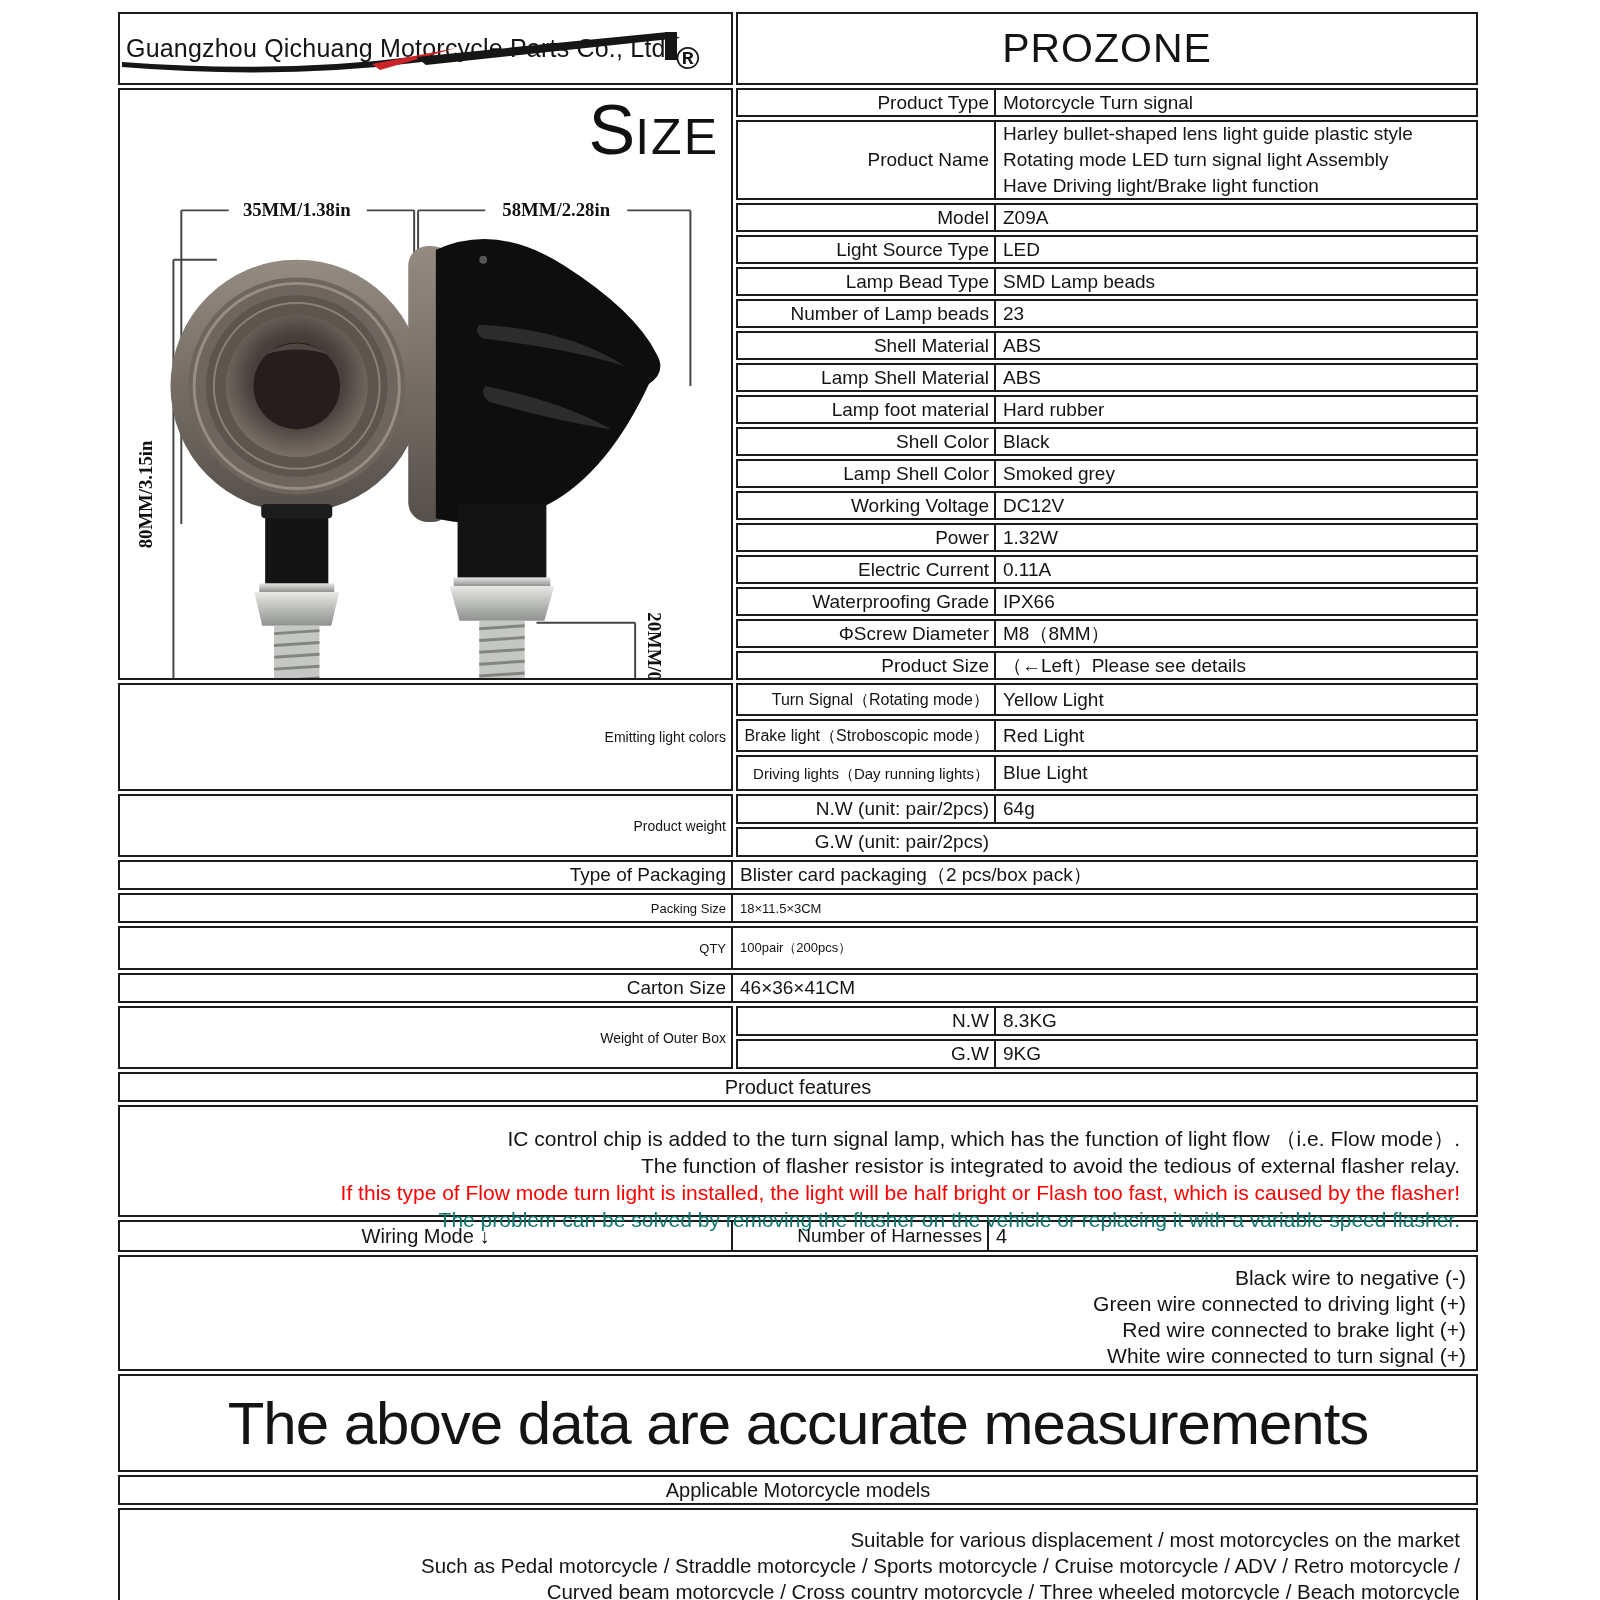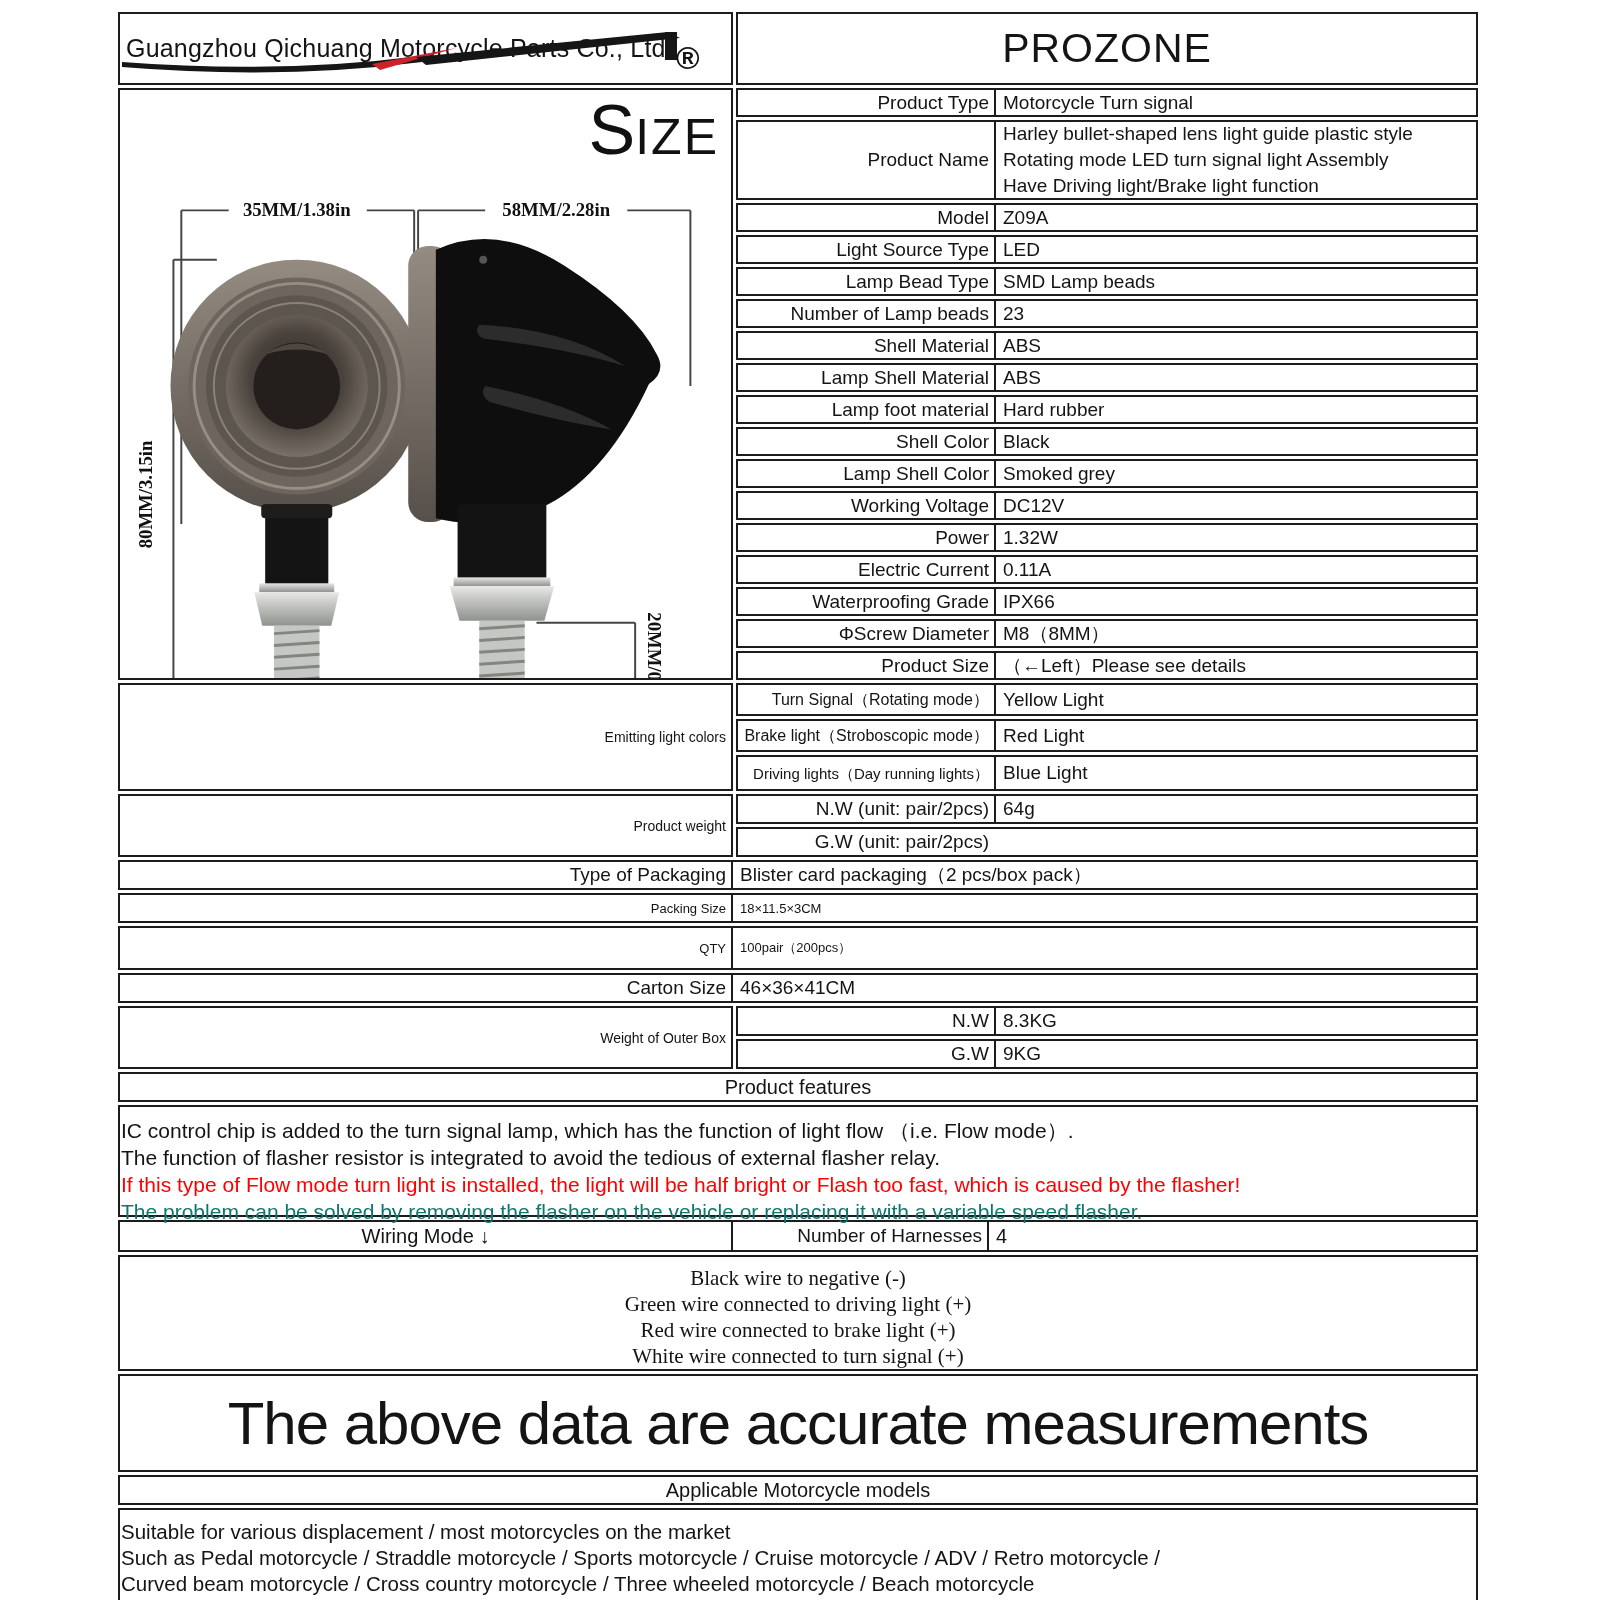--- a/index.html
+++ b/index.html
@@ -39,25 +39,25 @@
   .grp{display:flex;margin-bottom:3px;align-items:stretch;}
   .grpLab{width:615px;border:2px solid #1c1c1c;display:flex;align-items:center;justify-content:flex-end;
           text-align:right;padding-right:5px;font-size:14px;margin-right:3px;}
   .grpRows{flex:1;display:flex;flex-direction:column;}
   .grpRows .srow .lab{width:256px;}
   .sub{font-size:16px;line-height:15px;overflow:hidden;}
   .sub2{font-size:19px;}
 
   .full{justify-content:center;text-align:center;padding:0;}
   .hdrRow{height:30px;font-size:20px;}
-  .txtBlock{display:block;text-align:left;padding:6px 1px;}
+  .txtBlock{display:block;text-align:right;padding:6px 16px;margin-top:8px;}
   .txtBlock .ln{font-size:21px;line-height:27px;}
   .red{color:#ff0000;}
   .blue{color:#0f766e;}
-  .wiresBlock{display:block;text-align:center;padding:8px 4px;font-family:Liberation Serif, serif;}
+  .wiresBlock{display:block;text-align:right;padding:8px 10px;}
   .wiresBlock .ln{font-size:21px;line-height:26px;}
   .statement{height:98px;display:flex;align-items:center;justify-content:center;
              font-size:60px;letter-spacing:-1px;}
   .bottomBlock .ln{font-size:20.5px;line-height:26px;}
 
   
   .sizeTitle{position:absolute;top:10px;right:12px;z-index:2;color:#111;}
   .sizeTitle .big{font-size:70px;line-height:60px;}
   .sizeTitle .small{font-size:50px;letter-spacing:2px;}
   .illus{position:absolute;left:0;top:0;width:100%;height:100%;}

